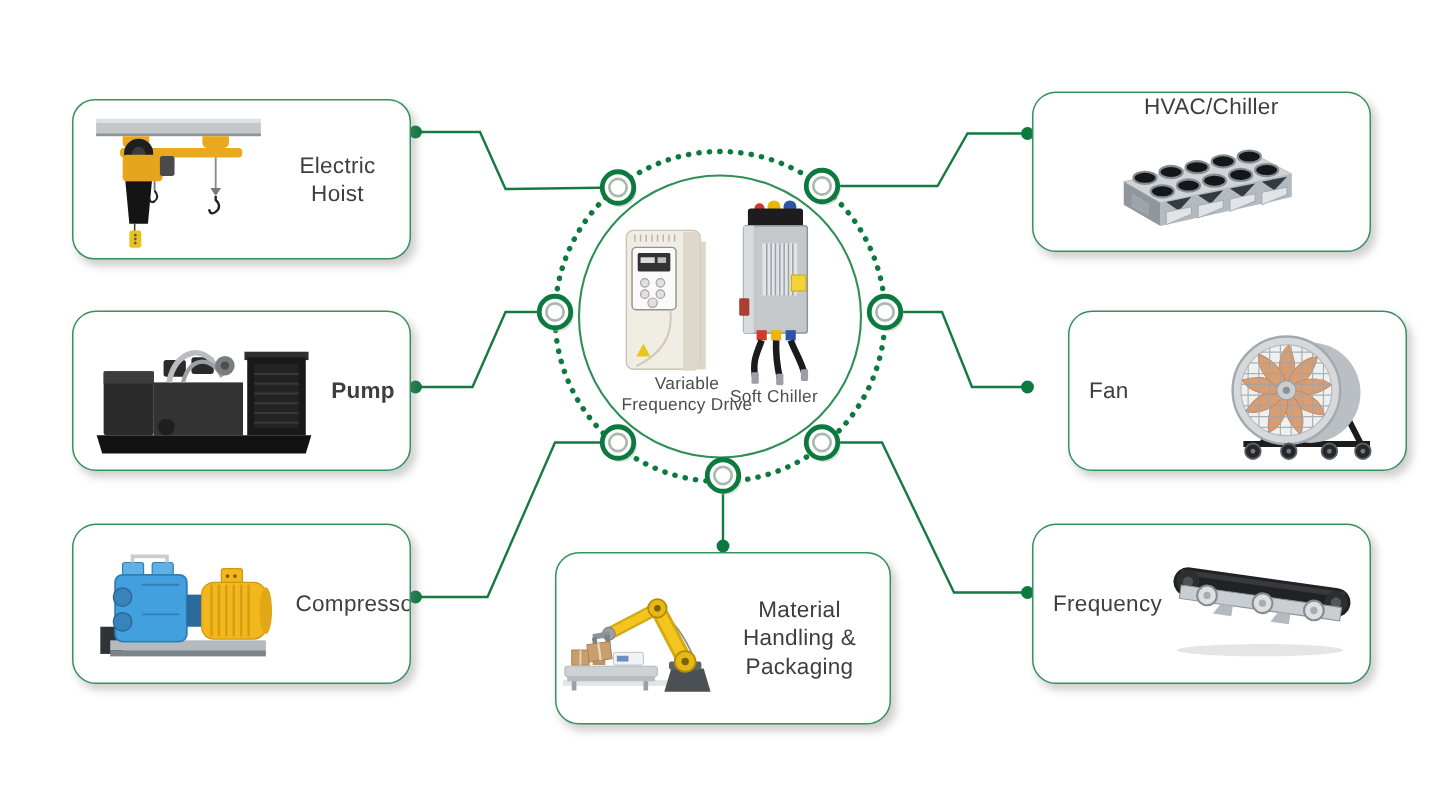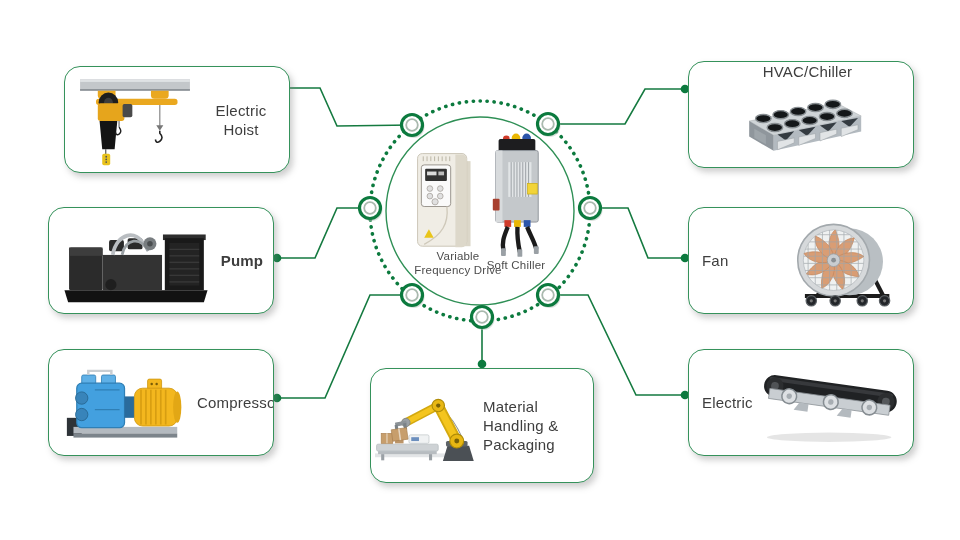--- a/index.html
+++ b/index.html
@@ -14,26 +14,26 @@
     box-shadow:3px 4px 6px rgba(125,125,125,.38);
     display:flex;align-items:center;box-sizing:border-box;overflow:hidden;
   }
   .nb .lbl{font-size:15px;color:#3e3e3e;letter-spacing:.2px;line-height:19px;}
   .nb.l .art{flex:0 0 auto;margin-left:8px;}
   .nb.l .lbl{flex:1;text-align:center;padding-right:4px;}
   .nb.r .lbl{flex:0 0 auto;padding-left:13px;}
   .nb.r .art{flex:1;display:flex;justify-content:center;align-items:center;}
   .nb.b{width:224px;height:115px;}
   .nb.b .art{flex:1;display:flex;align-items:flex-end;}
-  .nb.b .lbl{flex:0 0 auto;width:100px;text-align:left;padding-right:10px;}
-  .hoist-box{left:64px;top:66px;}
+  .nb.b .lbl{flex:0 0 auto;width:100px;text-align:center;padding-right:10px;}
+  .hoist-box{left:48px;top:66px;border-radius:15px;}
   .pump-box{left:48px;top:207px;font-weight:bold;}
   .compressor-box{left:48px;top:349px;}
   .hvac-box{left:688px;top:61px;flex-direction:column;}
-  .fan-box{left:688px;top:207px;gap:33px;}
+  .fan-box{left:712px;top:207px;gap:33px;}
   .conveyor-box{left:688px;top:349px;}
   .material-box{left:370px;top:368px;}
   .center-label{
     position:absolute;text-align:center;font-size:11.5px;line-height:13.5px;
     color:#4d4d4d;letter-spacing:.2px;
   }
   .vfd-label{left:398px;top:250px;width:96px;margin-left:12px;}
   .ss-label{left:484px;top:259px;width:64px;}
   .vfd-art{position:absolute;left:410px;top:146px;}
   .ss-art{position:absolute;left:487px;top:131px;}
@@ -362,21 +362,21 @@
         </g>
         <g fill="#a7adb2">
           <circle cx="48" cy="52.5" r="3.5"></circle>
             <circle cx="102" cy="52.5" r="3.5"></circle>
             <circle cx="152" cy="52.5" r="3.5"></circle>
         </g>
         <path d="M62,59 h12 v10 h-18 z" fill="#b4babf"></path>
         <path d="M118,59 h12 v10 h-18 z" fill="#b4babf"></path>
       </g>
     </svg>
-    <span class="lbl" style="order:-1;">Electric</span>
+    <span class="lbl" style="order:-1;">Frequency</span>
   </div>
 
   <div class="nb b material-box">
     <svg class="art" width="126" height="100" viewBox="0 0 140 105" style="margin-left:4px;">
       <rect x="0" y="88" width="100" height="5" fill="#e3e5e7"></rect>
       <rect x="2" y="76" width="80" height="9" rx="2" fill="#ced2d5" stroke="#aeb3b7" stroke-width="0.8"></rect>
       <rect x="4" y="85" width="76" height="4" fill="#b7bcc0"></rect>
       <rect x="8" y="89" width="4" height="8" fill="#9aa0a5"></rect>
         <rect x="70" y="89" width="4" height="8" fill="#9aa0a5"></rect>
       <rect x="8" y="62" width="15" height="13" fill="#c79e6c" stroke="#a87f50" stroke-width="0.8"></rect>

